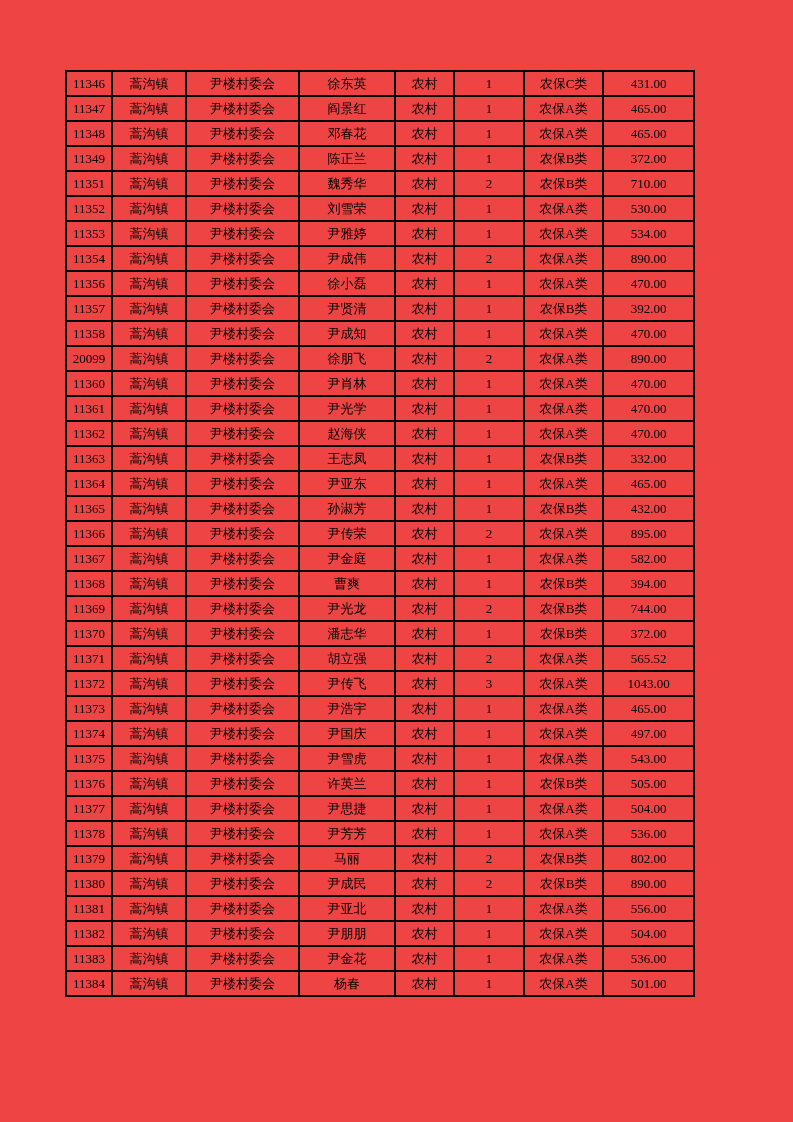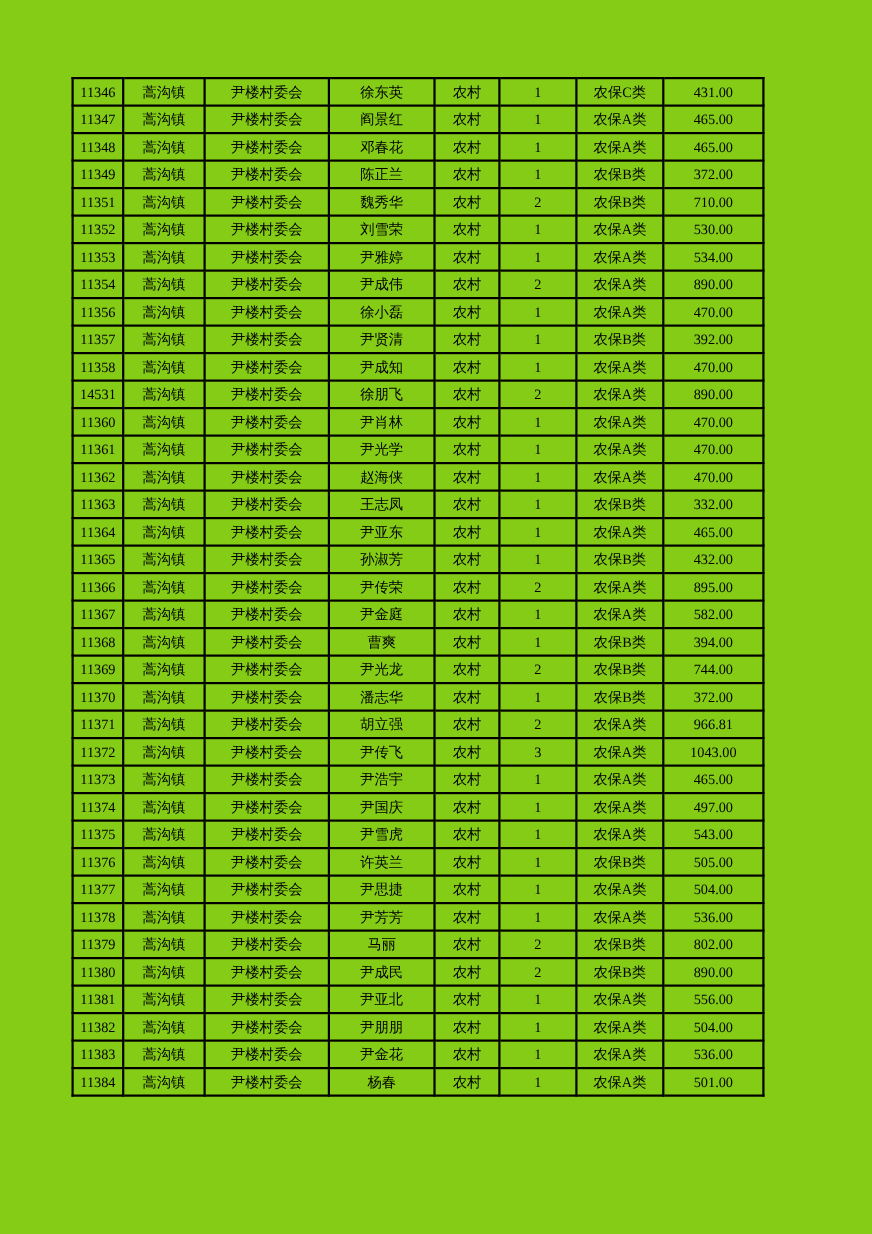--- a/index.html
+++ b/index.html
@@ -5,21 +5,21 @@
   * { box-sizing: border-box; }
   html, body {
     margin: 0;
     padding: 0;
     background: #ffffff;
   }
   .page {
     position: relative;
     width: 793px;
     height: 1122px;
-    background: #84cc16;
+    background: #ef4444;
     overflow: hidden;
     font-family: "Liberation Serif", "DejaVu Serif", serif;
   }
   table.data-table {
     position: absolute;
     left: 65px;
     top: 70px;
     width: 628px;
     border-collapse: collapse;
     table-layout: fixed;
@@ -159,21 +159,21 @@
     <td class="c-serial">11358</td>
     <td class="c-town">蒿沟镇</td>
     <td class="c-village">尹楼村委会</td>
     <td class="c-name">尹成知</td>
     <td class="c-type">农村</td>
     <td class="c-count">1</td>
     <td class="c-category">农保A类</td>
     <td class="c-amount">470.00</td>
   </tr>
         <tr>
-    <td class="c-serial">14531</td>
+    <td class="c-serial">20099</td>
     <td class="c-town">蒿沟镇</td>
     <td class="c-village">尹楼村委会</td>
     <td class="c-name">徐朋飞</td>
     <td class="c-type">农村</td>
     <td class="c-count">2</td>
     <td class="c-category">农保A类</td>
     <td class="c-amount">890.00</td>
   </tr>
         <tr>
     <td class="c-serial">11360</td>
@@ -286,21 +286,21 @@
     <td class="c-amount">372.00</td>
   </tr>
         <tr>
     <td class="c-serial">11371</td>
     <td class="c-town">蒿沟镇</td>
     <td class="c-village">尹楼村委会</td>
     <td class="c-name">胡立强</td>
     <td class="c-type">农村</td>
     <td class="c-count">2</td>
     <td class="c-category">农保A类</td>
-    <td class="c-amount">966.81</td>
+    <td class="c-amount">565.52</td>
   </tr>
         <tr>
     <td class="c-serial">11372</td>
     <td class="c-town">蒿沟镇</td>
     <td class="c-village">尹楼村委会</td>
     <td class="c-name">尹传飞</td>
     <td class="c-type">农村</td>
     <td class="c-count">3</td>
     <td class="c-category">农保A类</td>
     <td class="c-amount">1043.00</td>

